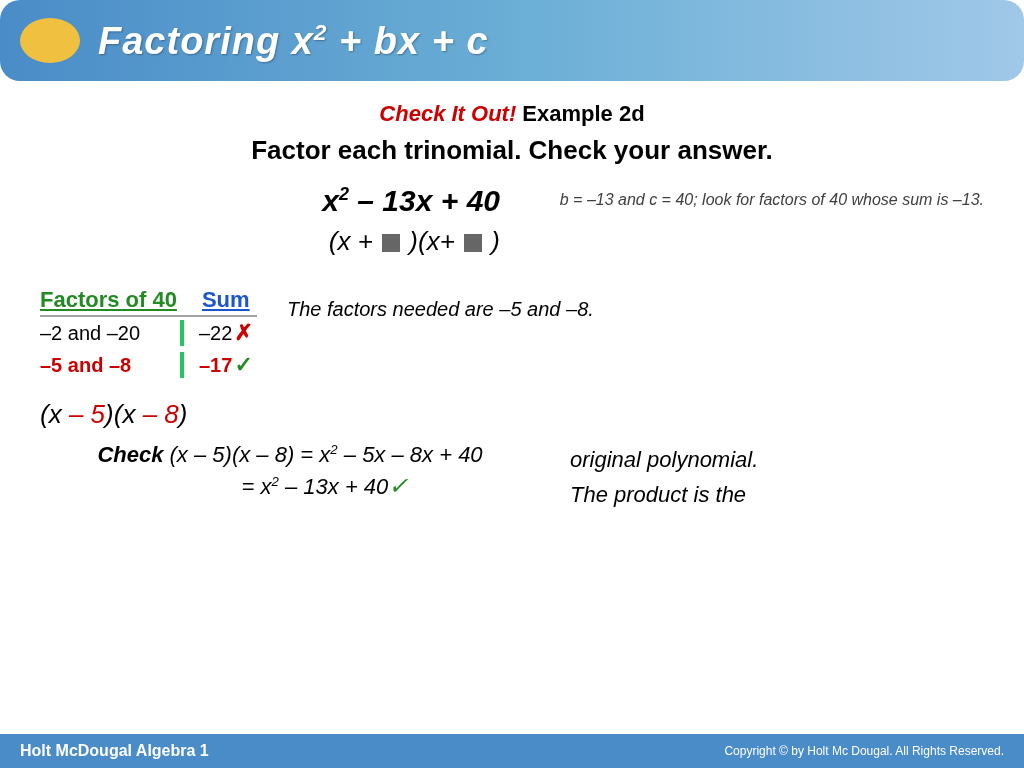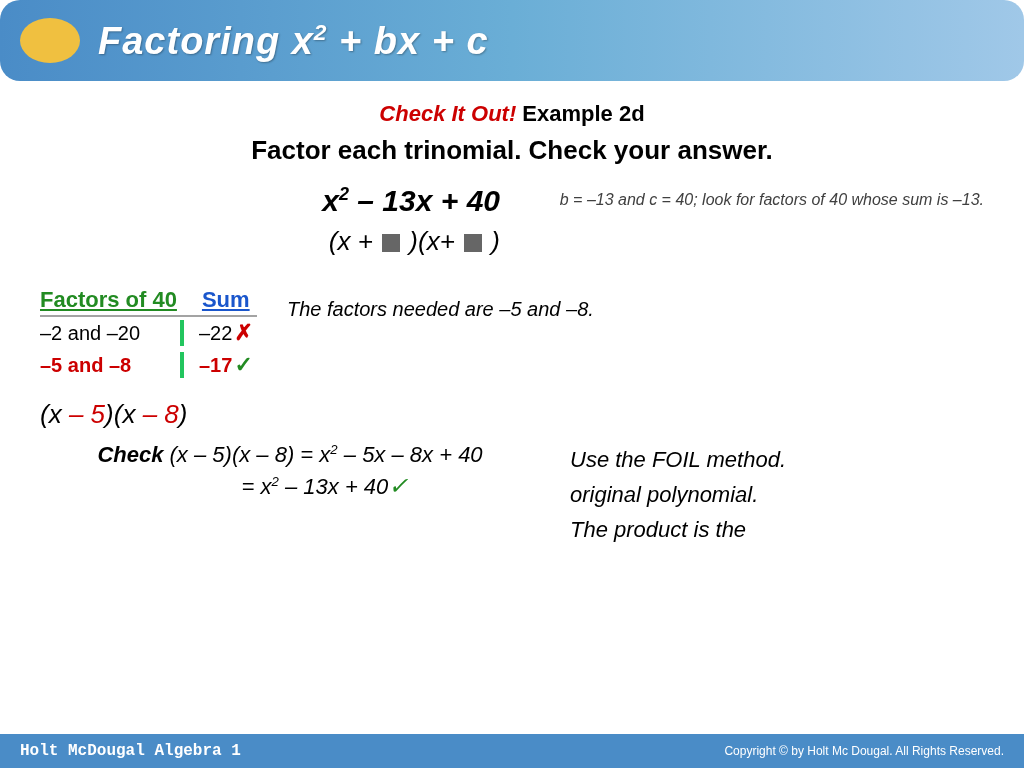--- a/index.html
+++ b/index.html
@@ -251,21 +251,20 @@
       padding: 8px 20px;
       display: flex;
       justify-content: space-between;
       align-items: center;
     }
 
     .footer-left {
       color: #fff;
       font-size: 16px;
       font-weight: bold;
-      font-family: Liberation Mono, monospace;
     }
 
     .footer-right {
       color: #fff;
       font-size: 12px;
     }
 
     sup {
       font-size: 0.6em;
       vertical-align: super;
@@ -337,21 +336,20 @@
   <div class="check-section">
     <div class="check-left">
       <div class="check-line">
         <span class="check-bold">Check</span> <em>(x – 5)(x – 8) = x<sup>2</sup> – 5x – 8x + 40</em>
       </div>
       <div class="check-line check-indent">
         <em>= x<sup>2</sup> – 13x + 40</em><span class="green-check">✓</span>
       </div>
     </div>
     <div class="check-right">
-      <div>Use the FOIL method.</div>
       <div>original polynomial.</div>
       <div>The product is the</div>
     </div>
   </div>
 
 </div>
 
 <div class="footer">
   <div class="footer-left">Holt McDougal Algebra 1</div>
   <div class="footer-right">Copyright © by Holt Mc Dougal. All Rights Reserved.</div>

